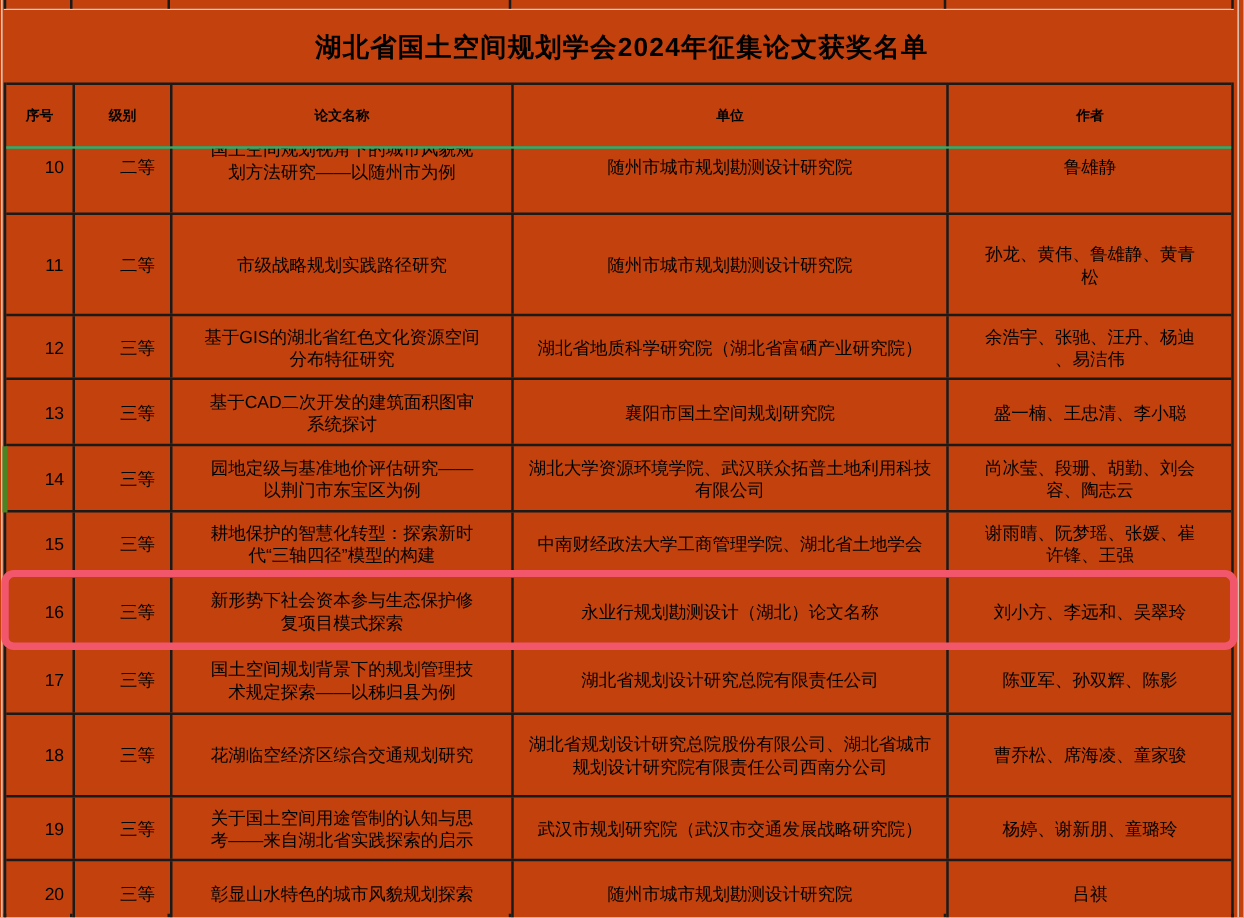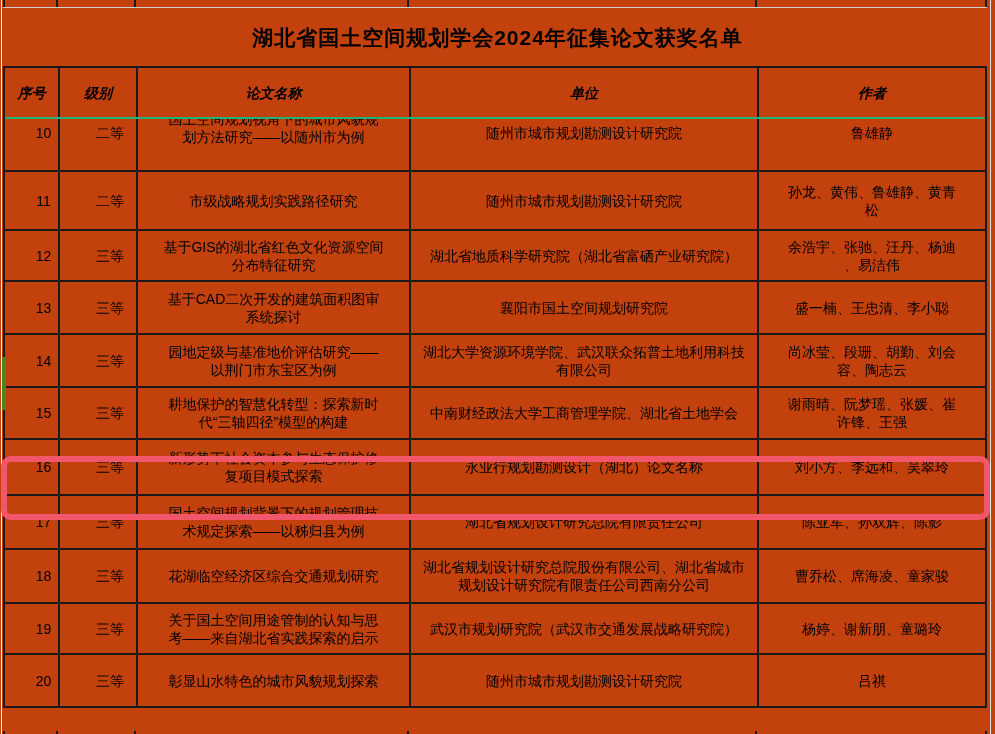--- a/index.html
+++ b/index.html
@@ -51,26 +51,26 @@
     text-align:center; font-size:14px; line-height:18px;
     border-right:2px solid #1a1a1a; overflow:hidden;
     line-break:anywhere; word-break:break-all;padding-left:24px;
   }
   .cell:last-child { border-right:none; }
   .c-no    { width:55px; flex:0 0 55px; }
   .c-level { width:78px; flex:0 0 78px; }
   .c-paper { width:273px; flex:0 0 273px; padding:0 24px; }
   .c-org   { width:348px; flex:0 0 348px; padding:0 10px; }
   .c-auth  { flex:1; padding:0 24px; }
-  .row.header .cell { font-size:14px; padding:0;font-style:italic; }
-
-  
-  .rh10 { height:53px; } .rh11 { height:59px; } .rh12 { height:51px; }
+  .row.header .cell { font-size:11px; padding:0; }
+
+  
+  .rh10 { height:53px; } .rh11 { height:81px; } .rh12 { height:51px; }
   .rh13 { height:53px; } .rh14 { height:53px; } .rh15 { height:52px; }
-  .rh16 { height:56px; } .rh17 { height:54px; } .rh18 { height:54px; }
+  .rh16 { height:56px; } .rh17 { height:54px; } .rh18 { height:66px; }
   .rh19 { height:51px; } .rh20 { height:53px;justify-content:space-between; }
 
   
   .rh10 .c-paper { align-items:flex-start; }
   .rh10 .c-paper .txt { margin-top:-9px; }
   .rh10 .c-org, .rh10 .c-auth, .rh10 .c-no, .rh10 .c-level { align-items:flex-start; padding-top:5px; }
 
   
   .row14-marker {
     position:absolute; left:2px; top:357px; width:4px; height:53px;

